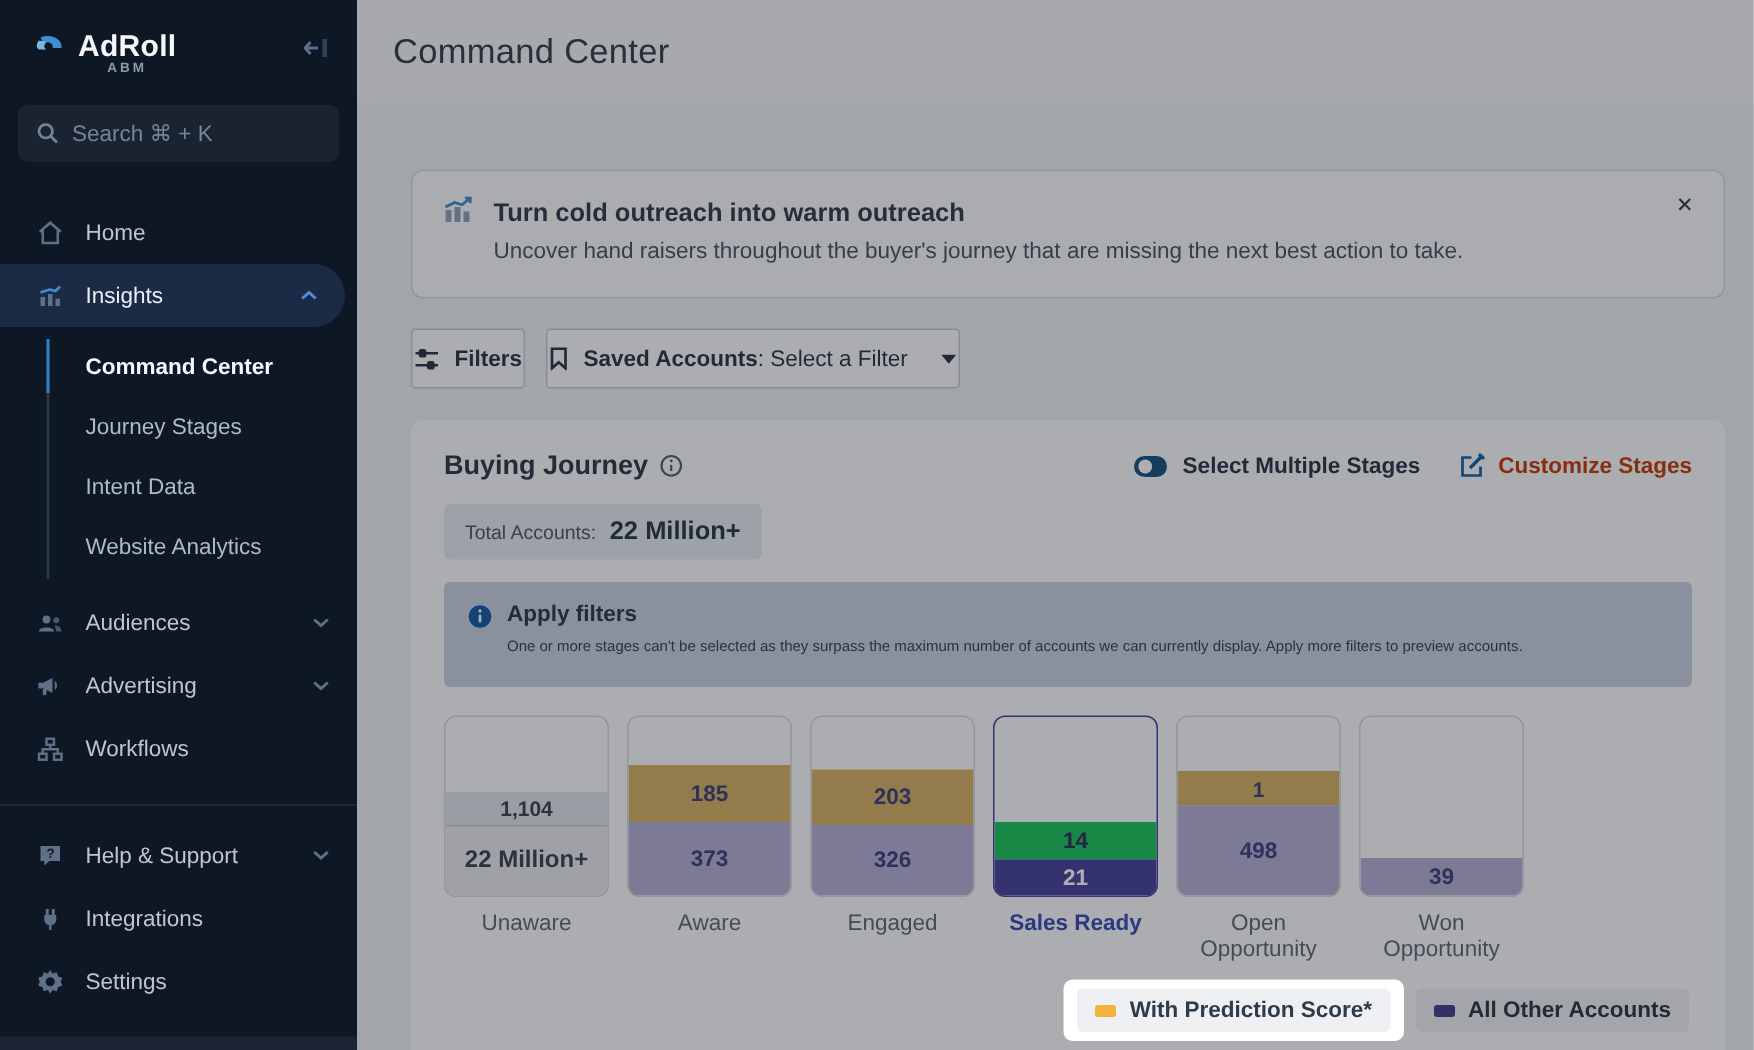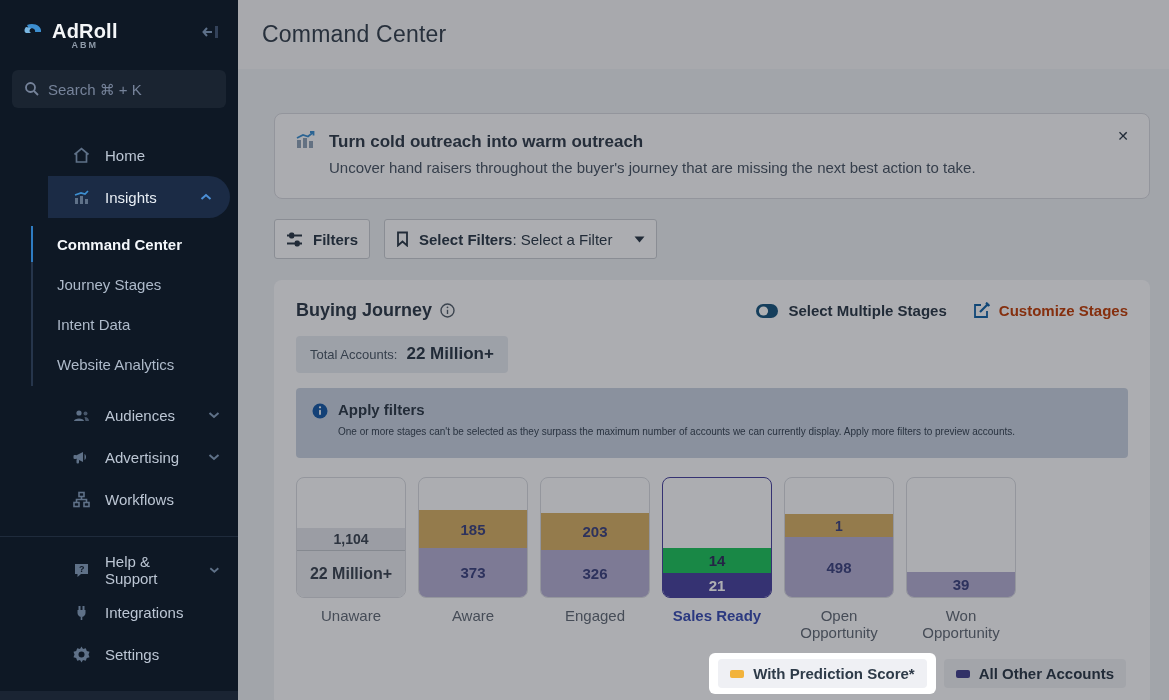--- a/index.html
+++ b/index.html
@@ -15,21 +15,21 @@
   .logo-text { color:#F4F6F8; font-size:20px; font-weight:bold; letter-spacing:.2px; line-height:22px; }
   .logo-sub { color:#8E9AA9; font-size:9px; font-weight:bold; letter-spacing:2px; text-align:center; margin-top:-2px; }
   .collapse-btn { margin-left:auto; margin-top:4px; color:#5D7089; cursor:pointer; }
   .search-box { margin:20px 12px 0 12px; height:38px; background:#1A2431; border-radius:6px;
     display:flex; align-items:center; padding:0 12px; gap:8px; }
   .search-box input { background:transparent; border:none; outline:none; color:#A9B4C4;
     font-size:15px; width:150px; font-family:inherit; }
   .search-box input::placeholder { color:#76839A; }
   .nav { margin-top:26px; }
   .nav-item { height:42px; display:flex; align-items:center; padding:0 18px 0 24px; gap:14px;
-    color:#BCC6D4; font-size:15px; cursor:pointer;margin-left:48px; }
+    color:#BCC6D4; font-size:15px; cursor:pointer; }
   .nav-item .nicon { width:19px; height:19px; color:#5F7188; flex:0 0 19px; }
   .nav-item .chev { margin-left:auto; color:#5F7188; }
   .nav-item.active { background:#1B2B45; border-radius:0 22px 22px 0; margin-right:8px; color:#E8EEF5; }
   .nav-item.active .chev { color:#4C8FD6; }
   .subnav { position:relative; padding:6px 0 10px 0; }
   .subnav:before { content:""; position:absolute; left:31px; top:8px; bottom:8px; width:2px; background:#26354B; }
   .sub-item { height:40px; display:flex; align-items:center; padding-left:57px;
     color:#AEBACA; font-size:15px; cursor:pointer; position:relative; }
   .sub-item.active { color:#F4F7FB; font-weight:600; }
   .sub-item.active:before { content:""; position:absolute; left:31px; top:2px; bottom:2px; width:2px;
@@ -46,21 +46,21 @@
   .banner { width:876px; background:#FBFBFC; border:1px solid #D7D9DE; border-radius:8px;
     padding:16px 20px 22px 20px; position:relative; }
   .banner-head { display:flex; align-items:flex-start; gap:14px; }
   .banner-title { font-size:17px; font-weight:bold; color:#343F4D; line-height:24px; }
   .banner-sub { font-size:15px; color:#4B5766; margin:5px 0 0 34px; }
   .banner-close { position:absolute; top:15px; right:20px; color:#2E3B49; font-size:14px;
     font-weight:bold; cursor:pointer; line-height:14px; }
 
   .filters-row { display:flex; gap:14px; margin-top:20px; }
   .btn { height:40px; background:#FDFDFE; border:1px solid #C9CDD3; border-radius:3px;
-    display:flex; align-items:center; padding:0 11px; gap:10px; font-size:15px;
+    display:flex; align-items:center; padding:0 1px; gap:10px; font-size:15px;
     color:#2E3B49; cursor:pointer; }
   .btn b { font-weight:bold; }
   .caret { margin-left:12px; }
 
   .card { width:876px; margin-top:21px; background:#FDFDFE; border-radius:8px;
     padding:20px 22px 12px 22px; }
   .card-head { display:flex; align-items:center; }
   .card-title { font-size:18px; font-weight:bold; color:#313D4B; display:flex; align-items:center; gap:8px; }
   .head-actions { margin-left:auto; display:flex; align-items:center; gap:26px; }
   .action { display:flex; align-items:center; gap:9px; font-size:15px; font-weight:600;
@@ -271,21 +271,21 @@
           <path d="M1 3.5 H16 M1 11.5 H16"></path>
             <rect x="4" y="1.5" width="3.4" height="4" rx="1"></rect>
             <rect x="9.5" y="9.5" width="3.4" height="4" rx="1"></rect>
         </svg>
         <b>Filters</b>
       </button>
       <button class="btn">
         <svg width="13" height="16" viewBox="0 0 13 16" fill="none" stroke="#2E3B49" stroke-width="1.8">
           <path d="M2 1.5 H11 V14.5 L6.5 10.5 L2 14.5 Z"></path>
         </svg>
-        <span><b>Select Filters</b><span>: Select a Filter</span></span>
+        <span><b>Saved Accounts</b><span>: Select a Filter</span></span>
         <svg class="caret" width="11" height="7" viewBox="0 0 11 7" fill="#2E3B49">
           <path d="M0.5 0.5 L10.5 0.5 L5.5 6.5 Z"></path>
         </svg>
       </button>
     </div>
 
     <section class="card">
       <div class="card-head">
         <div class="card-title">
           <span>Buying Journey</span>

